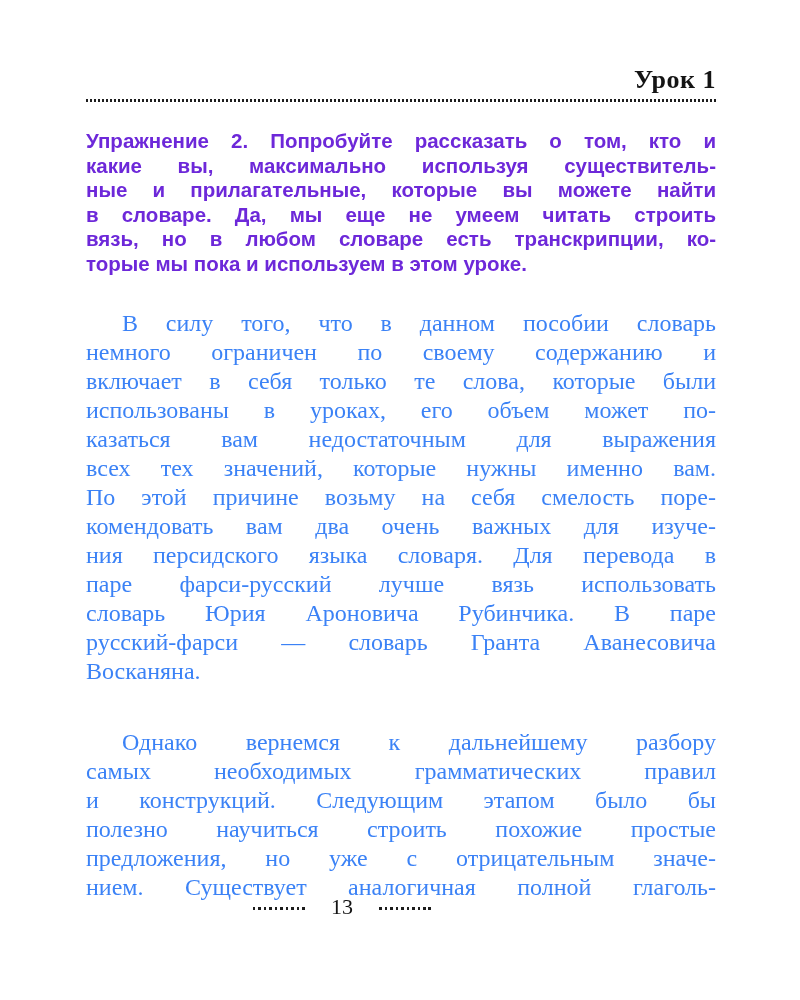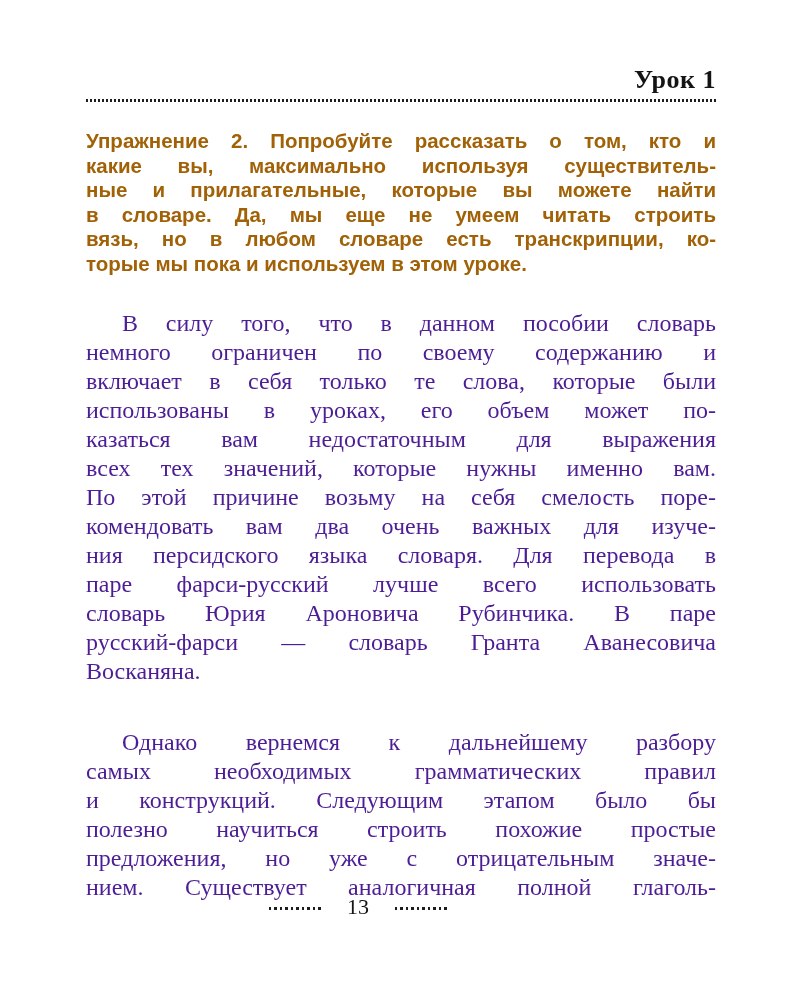--- a/index.html
+++ b/index.html
@@ -42,39 +42,39 @@
   
   .exercise {
     position: absolute;
     top: 129px;
     left: 86px;
     width: 630px;
     font-family: "Liberation Sans", sans-serif;
     font-weight: bold;
     font-size: 20.5px;
     line-height: 24.5px;
-    color: #a16207;
+    color: #6d28d9;
   }
   .ex-line {
     text-align: justify;
     text-align-last: justify;
   }
   .ex-line.last-line {
     text-align-last: left;
   }
 
   
   .body-text {
     position: absolute;
     top: 309px;
     left: 86px;
     width: 630px;
     font-size: 24px;
     line-height: 29px;
-    color: #4c1d95;
+    color: #3b82f6;
   }
   .body-line {
     text-align: justify;
     text-align-last: justify;
   }
   .para .body-line.first-line {
     text-indent: 36px;
   }
   .para:not(.justify-all) .body-line.last-line {
     text-align-last: left;
@@ -86,21 +86,20 @@
   
   .page-footer {
     position: absolute;
     top: 894px;
     left: 0;
     width: 684px;
     display: flex;
     justify-content: center;
     align-items: center;
     gap: 26px;
-    padding-left: 16px;
   }
   .page-number {
     font-size: 22px;
     line-height: 26px;
     color: #141414;
   }
   .footer-dots {
     width: 52px;
     height: 3px;
     margin-top: 2px;
@@ -130,21 +129,21 @@
     <div class="para">
         <div class="body-line first-line">В силу того, что в данном пособии словарь</div>
         <div class="body-line">немного ограничен по своему содержанию и</div>
         <div class="body-line">включает в себя только те слова, которые были</div>
         <div class="body-line">использованы в уроках, его объем может по-</div>
         <div class="body-line">казаться вам недостаточным для выражения</div>
         <div class="body-line">всех тех значений, которые нужны именно вам.</div>
         <div class="body-line">По этой причине возьму на себя смелость поре-</div>
         <div class="body-line">комендовать вам два очень важных для изуче-</div>
         <div class="body-line">ния персидского языка словаря. Для перевода в</div>
-        <div class="body-line">паре фарси-русский лучше всего использовать</div>
+        <div class="body-line">паре фарси-русский лучше вязь использовать</div>
         <div class="body-line">словарь Юрия Ароновича Рубинчика. В паре</div>
         <div class="body-line">русский-фарси — словарь Гранта Аванесовича</div>
         <div class="body-line last-line">Восканяна.</div>
       </div>
     <div class="para para-2 justify-all">
         <div class="body-line first-line">Однако вернемся к дальнейшему разбору</div>
         <div class="body-line">самых необходимых грамматических правил</div>
         <div class="body-line">и конструкций. Следующим этапом было бы</div>
         <div class="body-line">полезно научиться строить похожие простые</div>
         <div class="body-line">предложения, но уже с отрицательным значе-</div>

